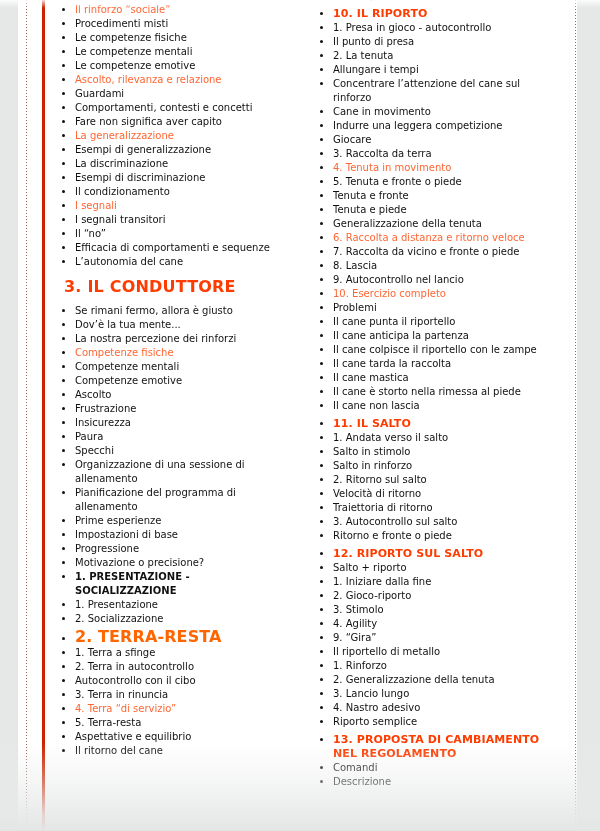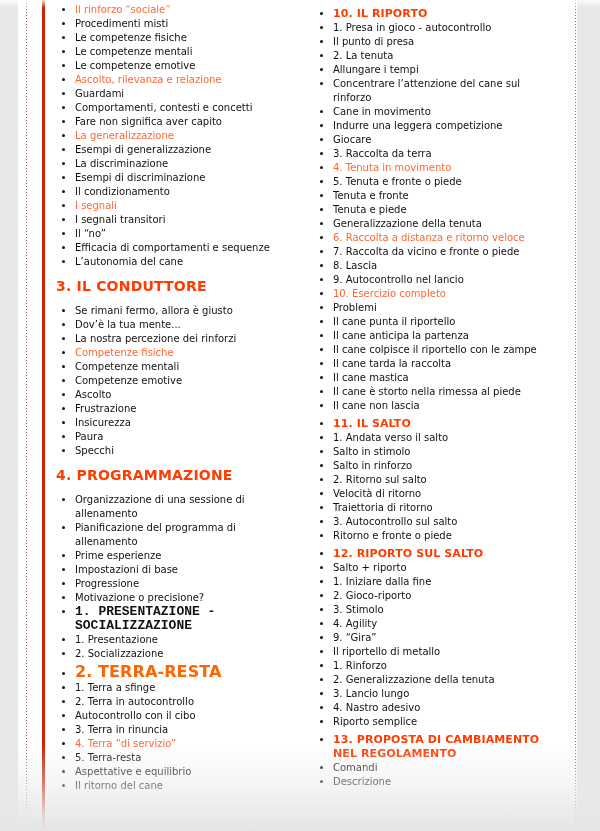--- a/index.html
+++ b/index.html
@@ -19,30 +19,30 @@
   .gutter.gl{left:0;width:18px;}
   .gutter.gr{left:577px;right:0;}
   .dotted{position:absolute;top:0;bottom:0;width:1px;
     background:repeating-linear-gradient(to bottom,var(--dotted) 0 1px,transparent 1px 3px);}
   .dotted.dl{left:26px;}
   .dotted.dr{left:575px;}
   .redrule{position:absolute;top:0;bottom:0;left:42px;width:3px;background:var(--rule);}
   .col{position:absolute;top:0;}
   .col-left{left:48px;width:246px;margin-top:-11px;}
   .col-right{left:306px;width:269px;margin-top:-11px;}
-  .sec-heading{color:var(--heading);font-weight:bold;font-size:14px;line-height:15px;
-    margin:10px 8px;letter-spacing:.2px;}
+  .sec-heading{color:var(--heading);font-weight:bold;font-size:16px;line-height:15px;
+    margin:10px 16px;letter-spacing:.2px;}
   ul{list-style:disc;margin:0;padding-left:27px;}
   li{font-size:10px;line-height:14px;color:var(--text);}
   li::marker{color:var(--text);font-size:10px;}
   li.gap{margin-top:4px;}
   .lab{white-space:pre-line;}
   .s-p{color:var(--text);}
   .s-l{color:var(--link);}
-  .s-hb{color:var(--text);font-weight:bold;font-size:13px;font-family:Liberation Mono, monospace;}
+  .s-hb{color:var(--text);font-weight:bold;font-size:10px;}
   .s-hr{color:var(--heading);font-weight:bold;font-size:11px;letter-spacing:.1px;}
   .s-lb{color:var(--linkbold);font-weight:bold;font-size:16px;letter-spacing:.1px;}
   .fade-top{position:absolute;left:0;right:0;top:0;height:8px;pointer-events:none;
     background:linear-gradient(to bottom,rgba(255,255,255,.85),rgba(255,255,255,0));}
   .fade-bottom{position:absolute;left:0;right:0;bottom:0;height:88px;pointer-events:none;
     background:linear-gradient(to bottom,rgba(233,234,234,0) 0%,rgba(233,234,234,.45) 45%,
       rgba(231,232,232,.88) 80%,#e4e5e5 100%);}
 </style>
 </head>
 <body>
@@ -82,21 +82,20 @@
         <li class=""><span class="lab s-p">La nostra percezione dei rinforzi</span></li>
         <li class=""><span class="lab s-l">Competenze fisiche</span></li>
         <li class=""><span class="lab s-p">Competenze mentali</span></li>
         <li class=""><span class="lab s-p">Competenze emotive</span></li>
         <li class=""><span class="lab s-p">Ascolto</span></li>
         <li class=""><span class="lab s-p">Frustrazione</span></li>
         <li class=""><span class="lab s-p">Insicurezza</span></li>
         <li class=""><span class="lab s-p">Paura</span></li>
         <li class=""><span class="lab s-p">Specchi</span></li>
       </ul>
-      <div class="sec-heading">4. PROGRAMMAZIONE</div>
       <ul>
         <li class=""><span class="lab s-p">Organizzazione di una sessione di
 allenamento</span></li>
         <li class=""><span class="lab s-p">Pianificazione del programma di
 allenamento</span></li>
         <li class=""><span class="lab s-p">Prime esperienze</span></li>
         <li class=""><span class="lab s-p">Impostazioni di base</span></li>
         <li class=""><span class="lab s-p">Progressione</span></li>
         <li class=""><span class="lab s-p">Motivazione o precisione?</span></li>
       </ul>

